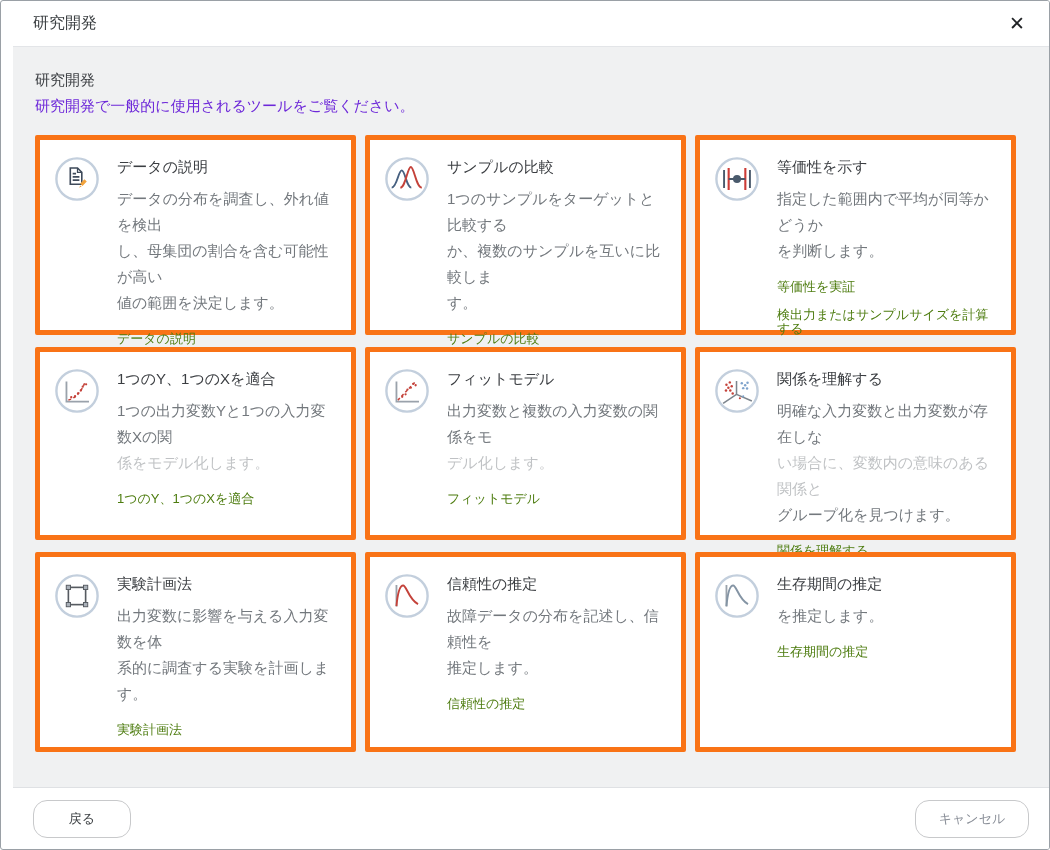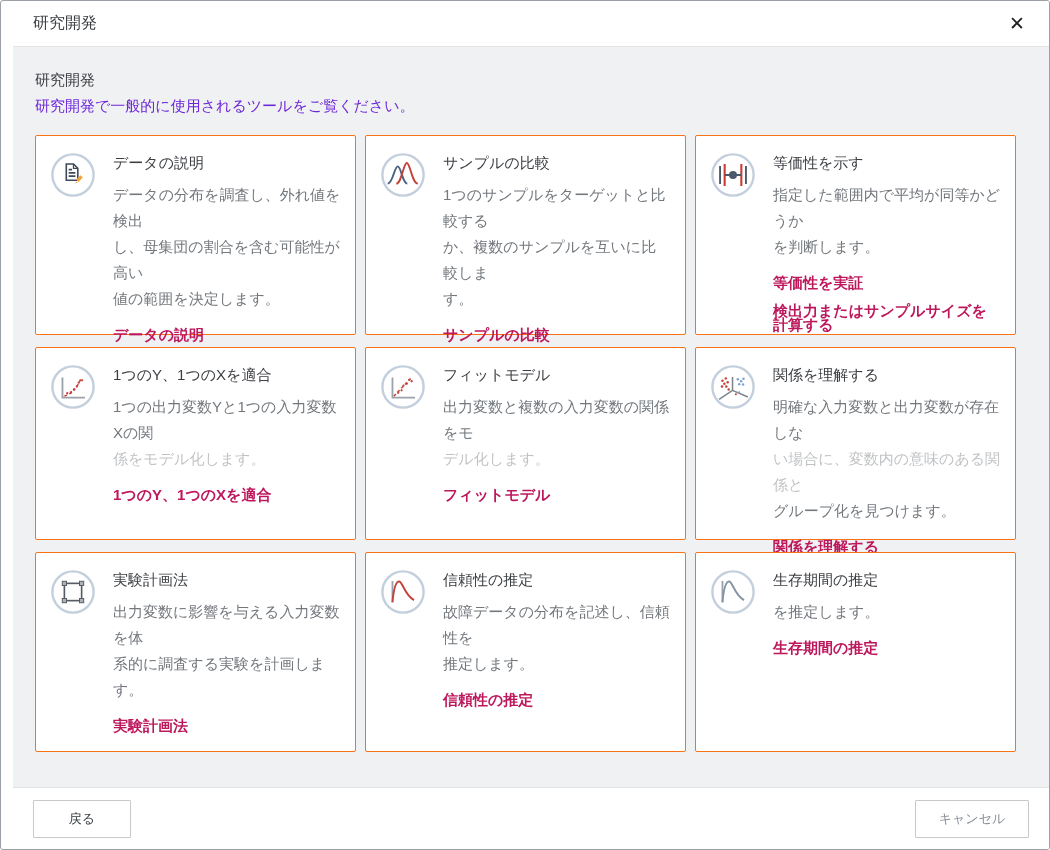--- a/index.html
+++ b/index.html
@@ -39,51 +39,51 @@
   .section-heading { font-size:15px; color:#3b3e42; margin:2px 0 7px 0; }
   .section-sub { font-size:15px; color:#6d28d9; margin-bottom:19px; }
   .grid {
     display:grid;
     grid-template-columns:321px 321px 321px;
     grid-template-rows:200px 193px 200px;
     gap:12px 9px;
   }
   .card {
     background:#fff;
-    border:1px solid #f97316;
+    border:5px solid #f97316;
     border-radius:2px;
     padding:15px 14px 14px 14px;
     display:flex;
     align-items:flex-start;
   }
   .icon-wrap { width:46px; height:46px; flex:none; margin-top:1px; }
   .card-body { margin-left:17px; flex:1; min-width:0; }
   .card-title { font-size:15px; color:#3b3e42; font-weight:400; margin:3px 0 9px 0; }
   .desc { font-size:15px; color:#73787d; line-height:26px; }
   .desc .faded { opacity:0.45; }
   .links { margin-top:16px; }
   .card-link {
     display:block;
-    font-size:15px; font-weight:bold;
-    color:#be185d; text-decoration:none;
+    font-size:13px; font-weight:normal;
+    color:#4d7c0f; text-decoration:none;
     line-height:14px;
   }
   .card-link + .card-link { margin-top:14px; }
   
   .footer {
     height:62px; flex:none;
     background:#fff;
     border-top:1px solid #dfe1e4;
     display:flex; align-items:center; justify-content:space-between;
     padding:0 20px;
   }
   .btn {
     background:#fff;
     border:1px solid #c8c9cb;
-    border-radius:1px;
+    border-radius:14px;
     font-family:inherit;
     font-size:13px;
     padding:9px 0;
     cursor:pointer;
   }
   .btn-back  { color:#3c4043; width:98px; }
   .btn-cancel{ color:#8a8f98; width:114px; }
 </style>
 </head>
 <body>

